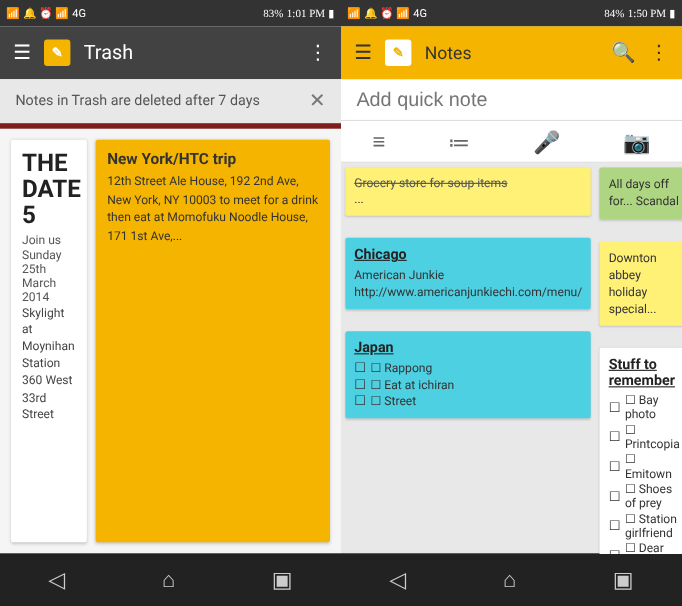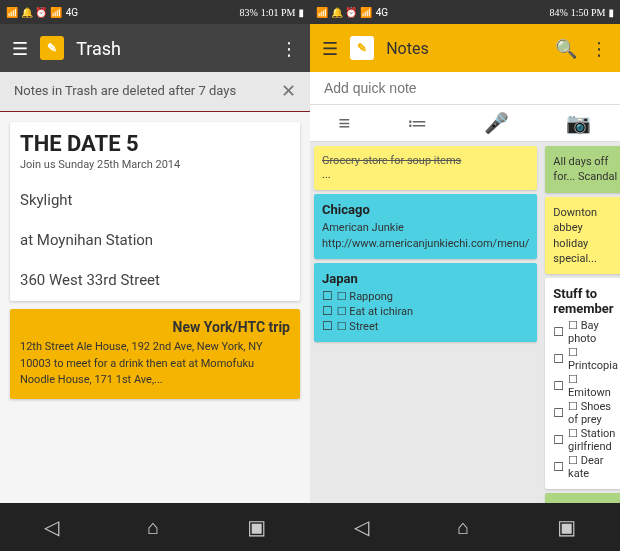--- a/index.html
+++ b/index.html
@@ -70,21 +70,21 @@
       color: #fff;
       font-size: 18px;
     }
 
     .trash-notice {
       background: #e8e8e8;
       padding: 10px 14px;
       display: flex;
       align-items: center;
       justify-content: space-between;
-      border-bottom: 1px solid #7f1d1d;
+      border-bottom: 5px solid #7f1d1d;
     }
 
     .trash-notice-text {
       font-size: 13px;
       color: #555;
       line-height: 1.4;
       flex: 1;
     }
 
     .trash-notice-close {
@@ -93,21 +93,21 @@
       cursor: pointer;
       margin-left: 8px;
       margin-top: -2px;
     }
 
     .notes-list {
       flex: 1;
       overflow-y: auto;
       padding: 10px;
       display: flex;
-      flex-direction: column;
+      flex-direction: row;
       gap: 8px;
     }
 
     .note-card {
       background: #fff;
       border-radius: 2px;
       overflow: hidden;
       box-shadow: 0 1px 3px rgba(0,0,0,0.2);
     }
 
@@ -128,31 +128,30 @@
       line-height: 1.1;
     }
 
     .note-card-white .note-sub {
       font-size: 11px;
       color: #555;
       margin-top: 2px;
     }
 
     .note-card-white .note-body {
-      font-size: 15px;
+      font-size: 11px;
       color: #444;
-      margin-top: 19px;
+      margin-top: 0;
       line-height: 1.4;
     }
 
     .note-card-orange .note-title {
       font-size: 14px;
       font-weight: bold;
       color: #333;
-      text-align: right;
     }
 
     .note-card-orange .note-content {
       font-size: 11px;
       color: #333;
       margin-top: 4px;
       line-height: 1.5;
     }
 
     .nav-bar-left {
@@ -237,21 +236,21 @@
     .quick-note-bar {
       background: #fff;
       padding: 8px 14px;
       display: flex;
       align-items: center;
       border-bottom: 1px solid #ddd;
     }
 
     .quick-note-input {
       flex: 1;
-      font-size: 14px;
+      font-size: 18px;
       color: #ec4899;
       border: none;
       outline: none;
       background: transparent;
     }
 
     .quick-note-actions {
       background: #fff;
       padding: 6px 0;
       display: flex;
@@ -271,40 +270,41 @@
       overflow-y: auto;
       display: flex;
       gap: 0;
     }
 
     .notes-col {
       flex: 1;
       padding: 4px;
       display: flex;
       flex-direction: column;
-      gap: 4px;
+      gap: 20px;
     }
 
     .note-item {
       border-radius: 2px;
       padding: 8px;
       font-size: 11px;
       box-shadow: 0 1px 2px rgba(0,0,0,0.15);
     }
 
     .note-item.yellow { background: #fff176; }
     .note-item.teal { background: #4dd0e1; }
     .note-item.green { background: #aed581; }
     .note-item.white { background: #fff; }
 
     .note-item .note-title-small {
       font-size: 13px;
       font-weight: bold;
       color: #222;
       margin-bottom: 3px;
+      text-decoration: underline;
     }
 
     .note-item .strikethrough {
       text-decoration: line-through;
       color: #555;
     }
 
     .note-item .note-text {
       color: #333;
       line-height: 1.4;

